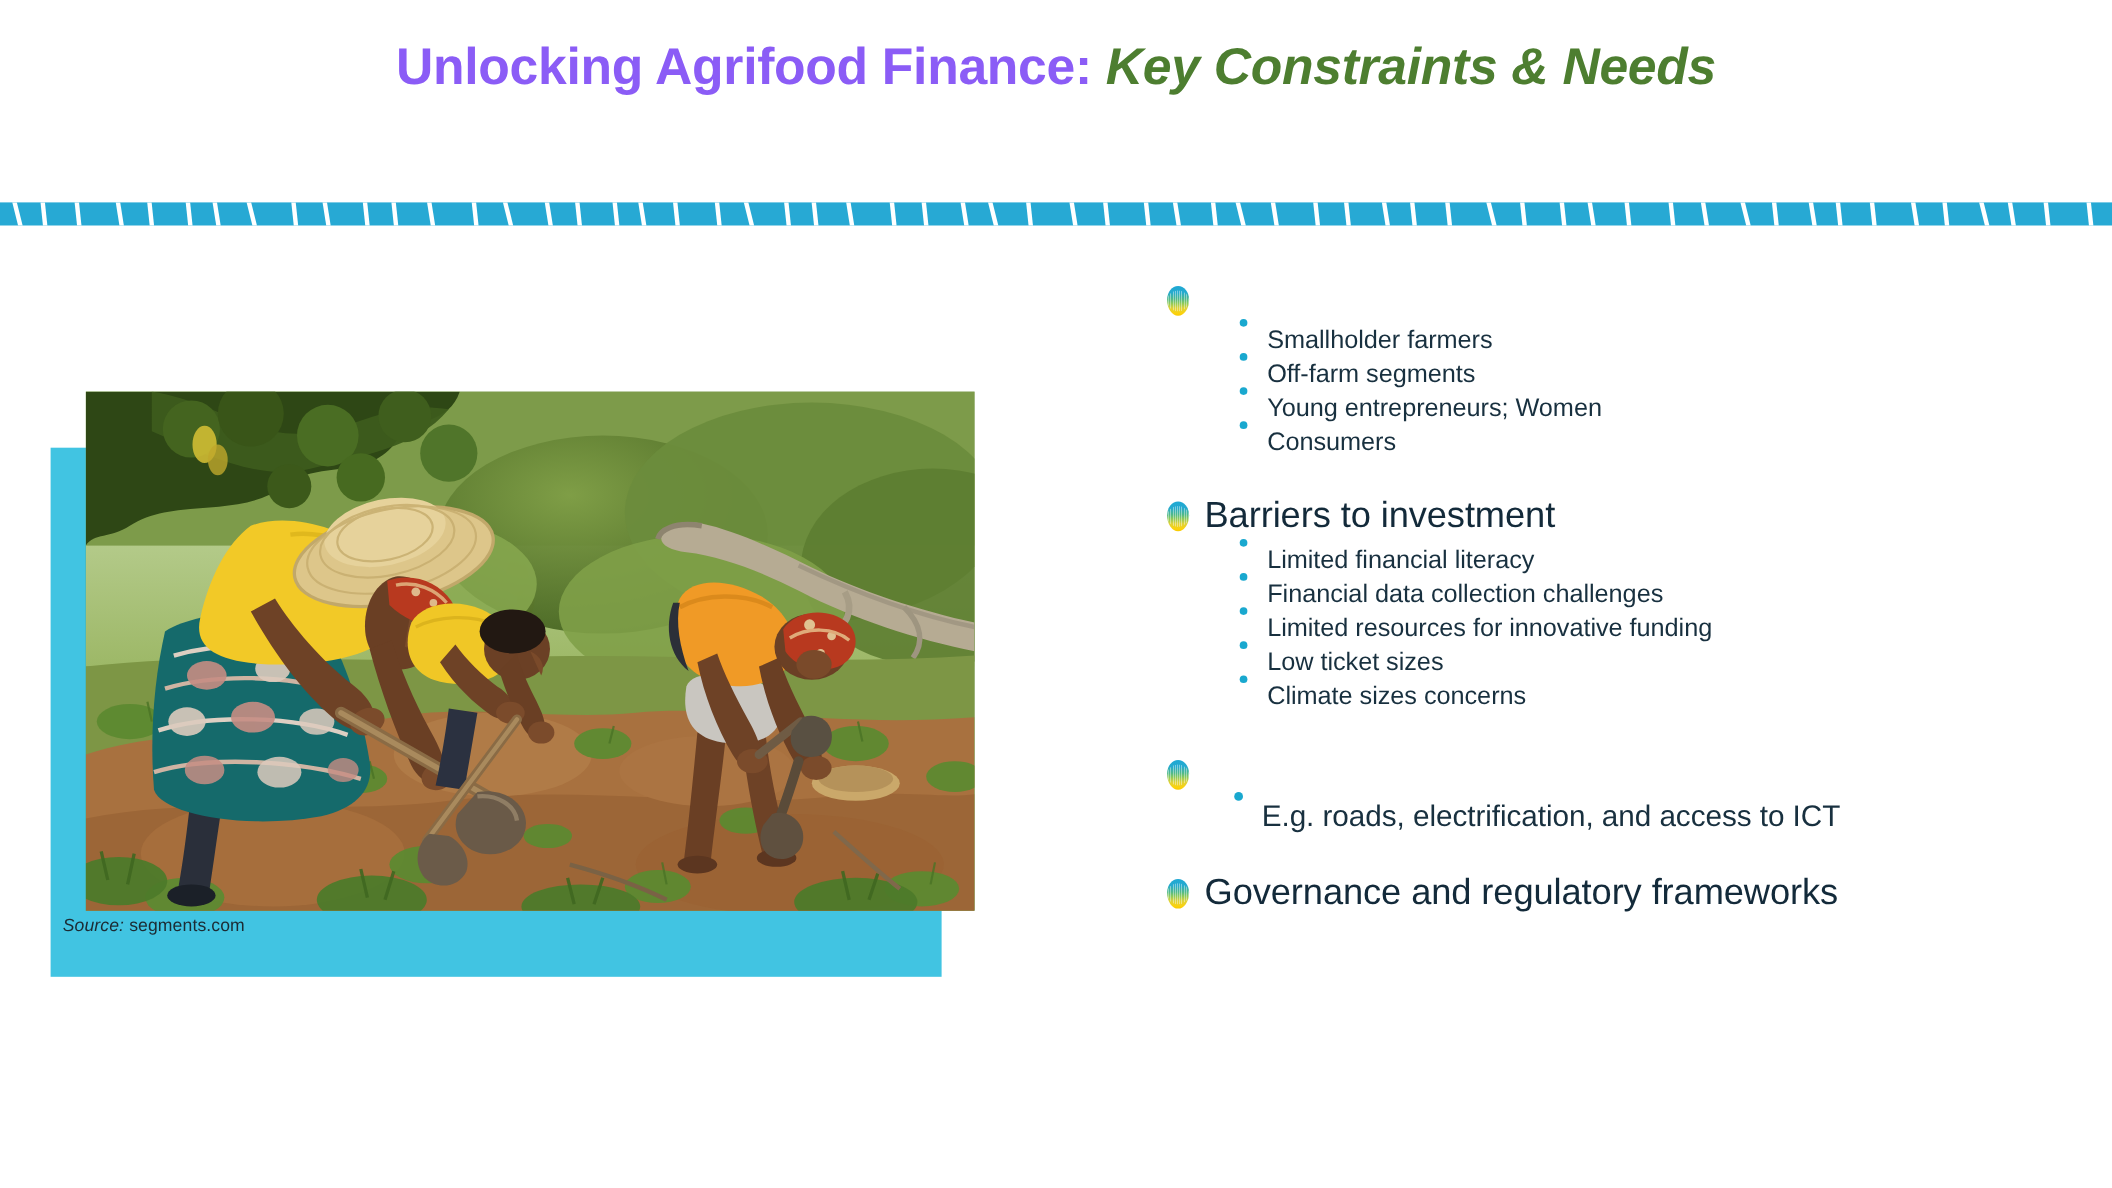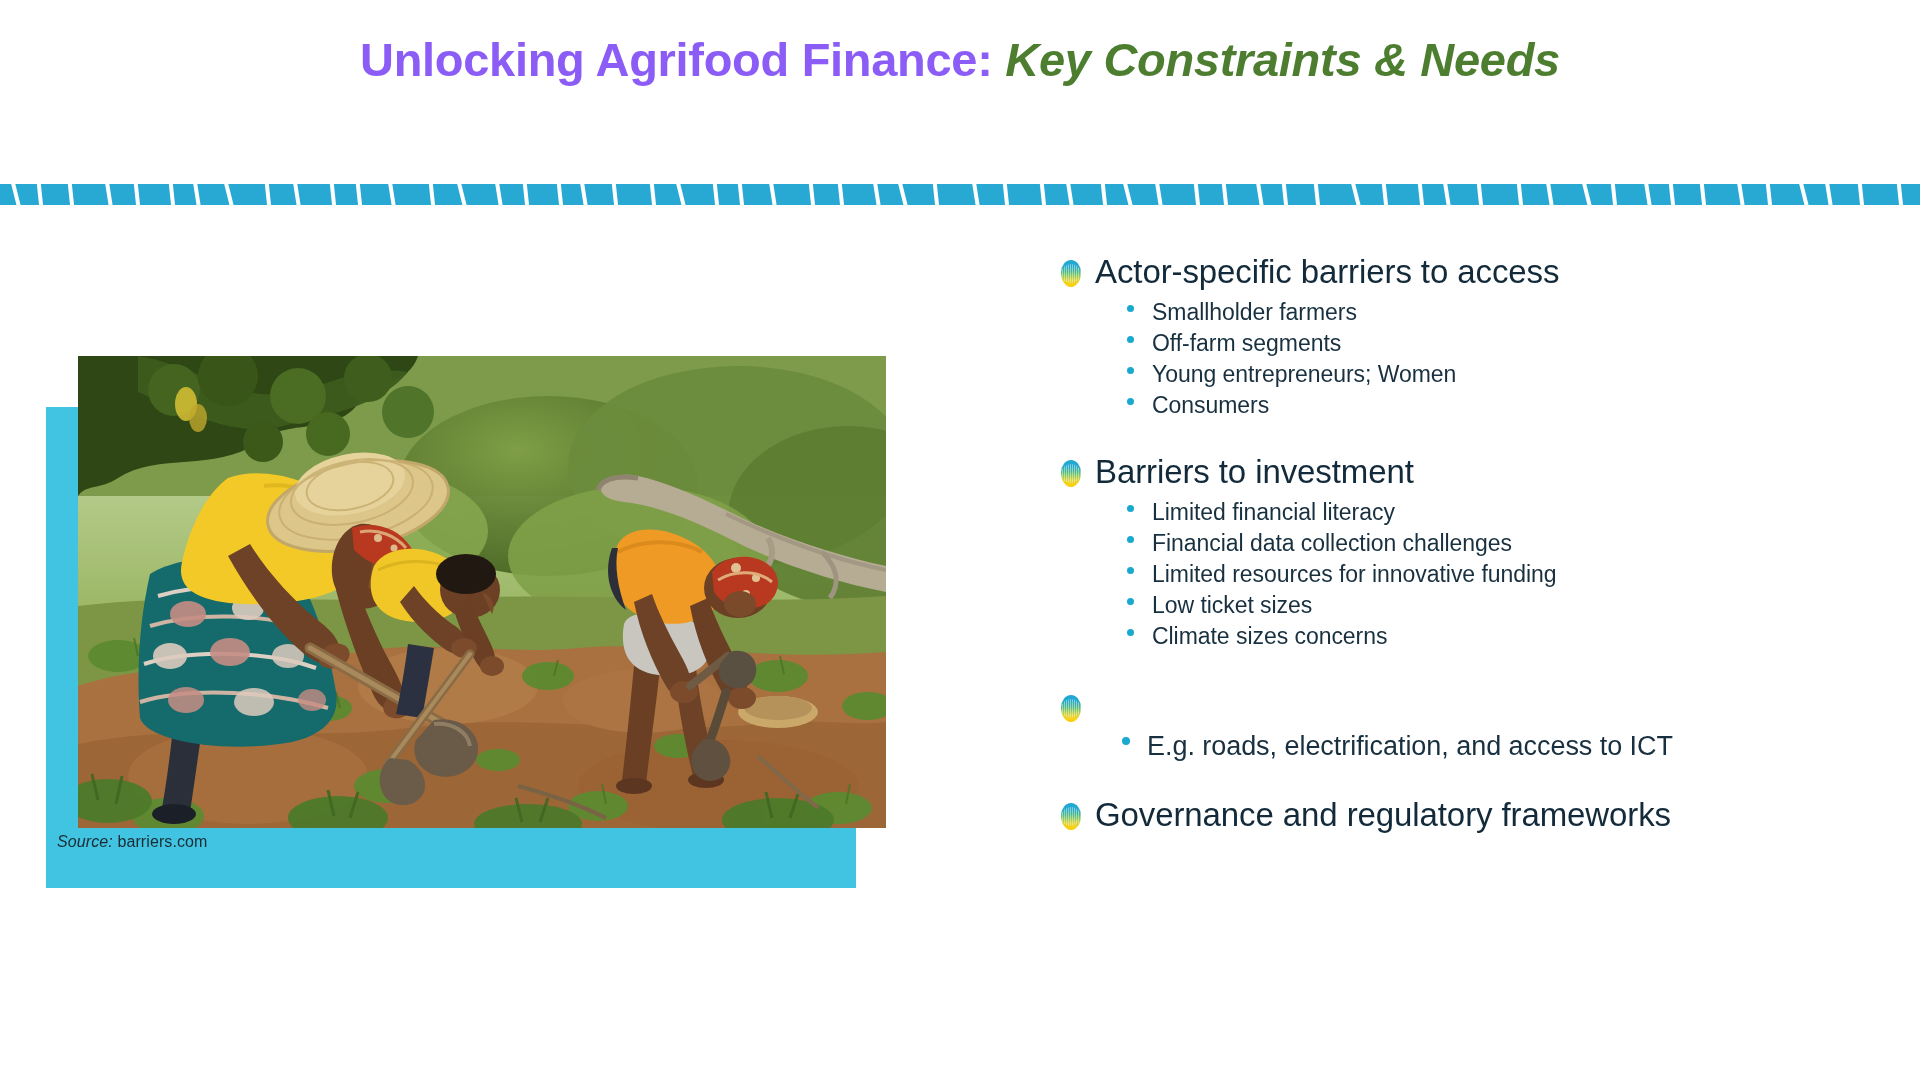--- a/index.html
+++ b/index.html
@@ -120,21 +120,21 @@
   .l1-text {
     font-size: 33px;
     color: #132a3a;
     line-height: 1.22;
     letter-spacing: -0.1px;
   }
 
   .l2list { margin: 2px 0 0 0; }
   .l2 {
     display: flex;
-    align-items: center;
+    align-items: flex-start;
     margin-bottom: 2px;
   }
   .l2-dot {
     flex: 0 0 auto;
     width: 7px; height: 7px;
     border-radius: 50%;
     background: #19a8cf;
     margin-right: 18px;
     position: relative;
     top: -4px;
@@ -427,31 +427,30 @@
         <path d="M20 444 L14 418 M38 448 L44 420 M256 460 L250 434 M272 462 L280 436 M444 466 L438 442 M462 466 L470 442 M694 462 L688 436 M712 462 L720 438"></path>
       </g>
 
       <path d="M440 430 C470 438 500 448 528 462" stroke="#7a6245" stroke-width="4" fill="none"></path>
       <path d="M680 400 C700 418 720 436 740 452" stroke="#80684b" stroke-width="4" fill="none"></path>
     </svg>
   </div>
 
   <div class="source-caption">
     <span class="src-label">Source:</span>
-    <span>barriers.com</span>
+    <span>segments.com</span>
   </div>
 
   <div class="bullets" id="bullets">
       <div class="group">
         <div class="l1">
           <span class="l1-icon">
             <span class="egg"></span>
             <span class="egg-stripes"></span>
           </span>
-          <span class="l1-text">Actor-specific barriers to access</span>
         </div>
         <div class="l2list indent-a">
           <div class="l2">
             <span class="l2-dot"></span>
             <span class="l2-text">Smallholder farmers</span>
           </div>
           <div class="l2">
             <span class="l2-dot"></span>
             <span class="l2-text">Off-farm segments</span>
           </div>

